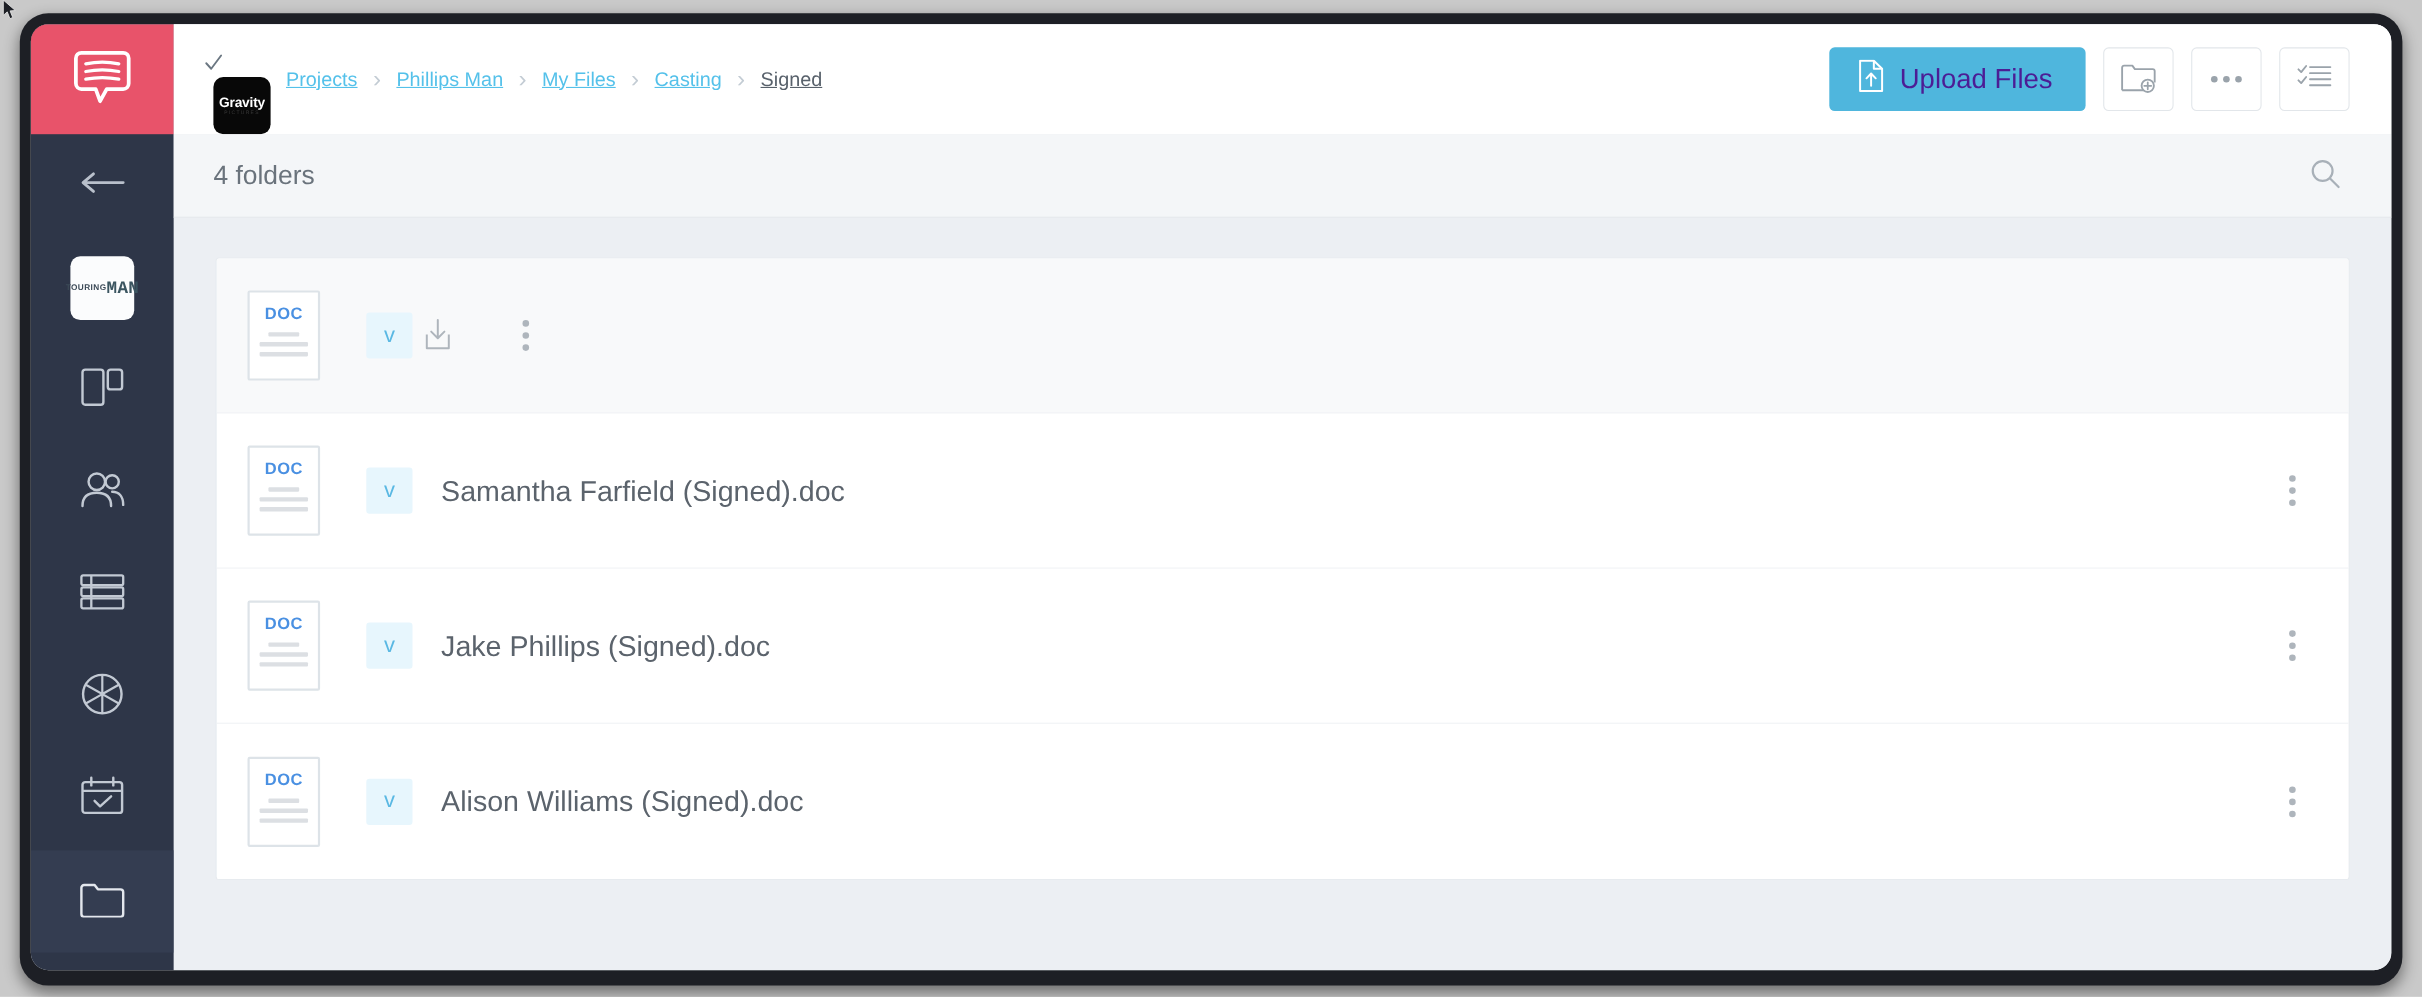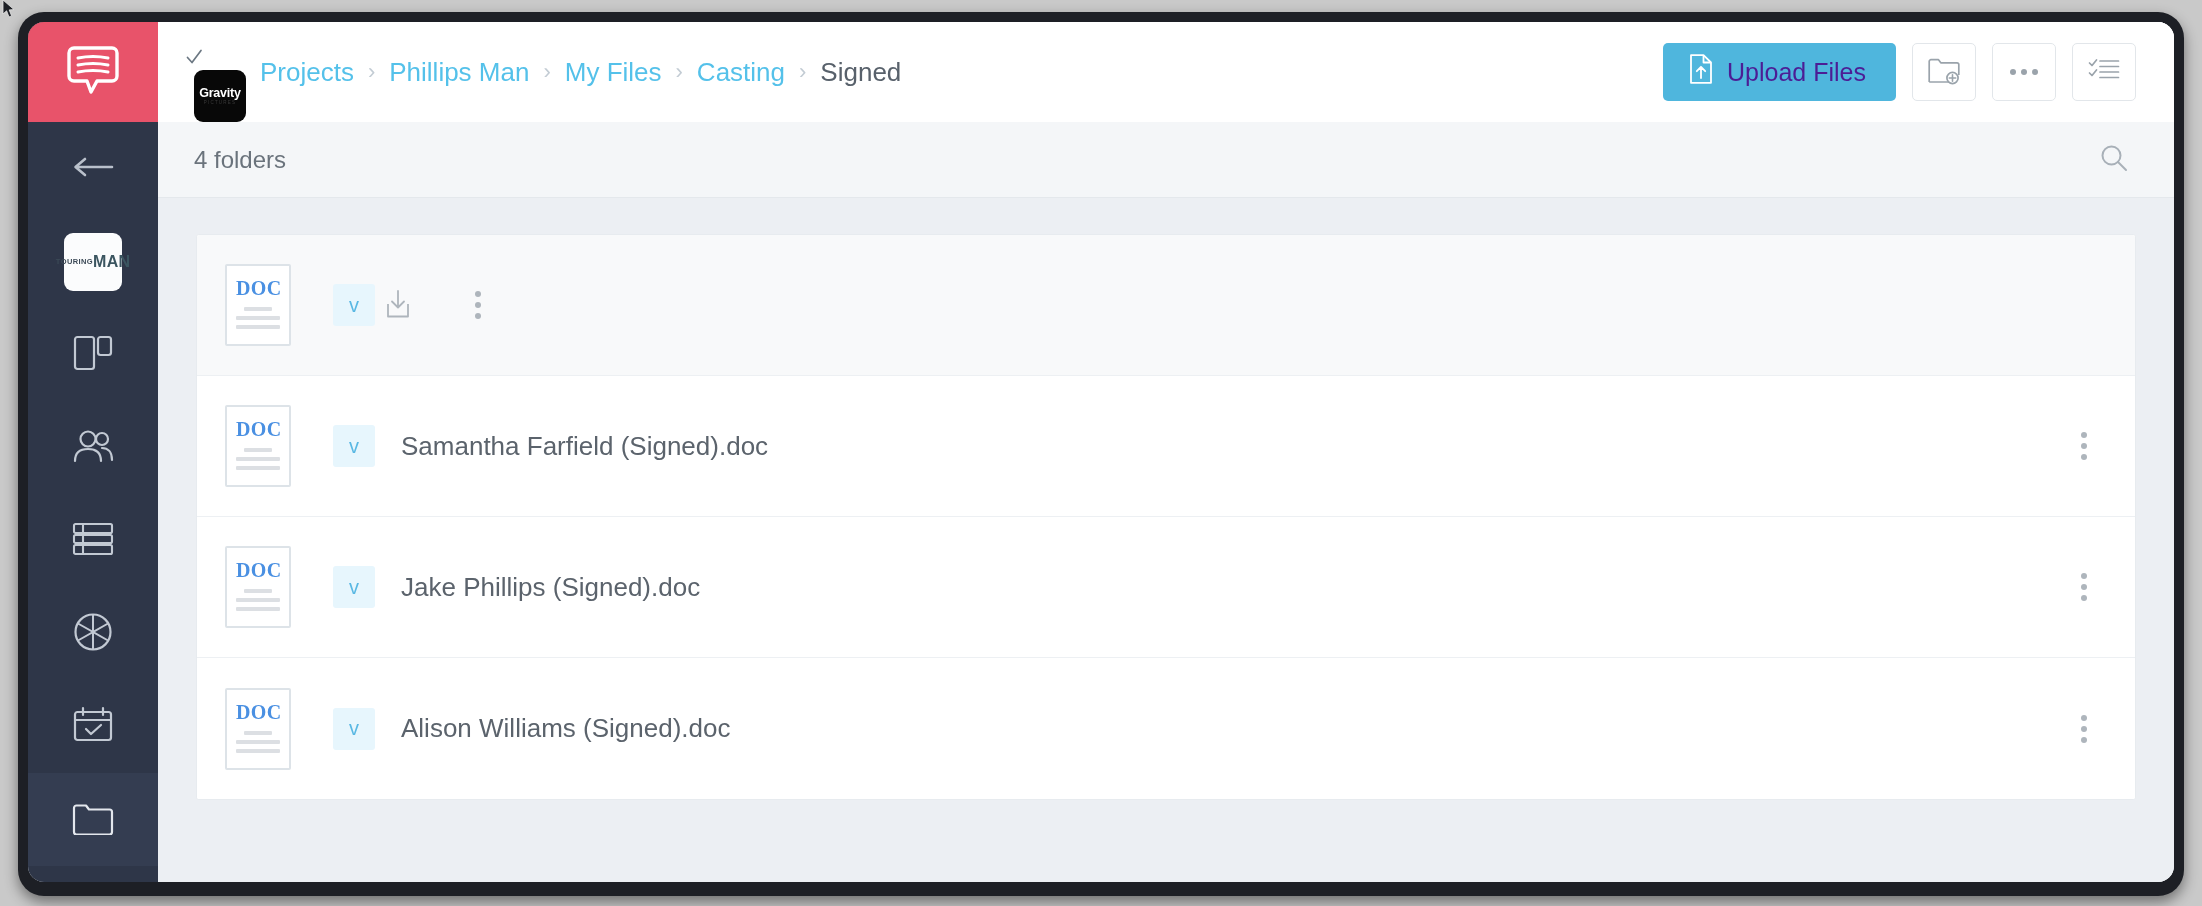--- a/index.html
+++ b/index.html
@@ -79,20 +79,21 @@
     letter-spacing: 0.4px;
     color: #3c4a57;
     font-weight: bold;
   }
   .rail-logo-bottom {
     font-size: 16px;
     letter-spacing: 0.2px;
     color: #3b5560;
     font-weight: bold;
     margin-top: 1px;
+    font-family: Liberation Mono, monospace;
   }
 
   
   #main {
     flex: 1 1 auto;
     display: flex;
     flex-direction: column;
     min-width: 0;
     background: #eceff3;
   }
@@ -136,24 +137,25 @@
   }
   #account-logo .g-sub {
     color: #3a3a3a;
     font-size: 4.5px;
     letter-spacing: 1.2px;
     margin-top: 2px;
     line-height: 1;
   }
 
   .crumb {
-    font-size: 26px;
+    font-size: 18px;
     color: #54c1ea;
     white-space: nowrap;
     cursor: pointer;
+    text-decoration: underline;
   }
   .crumb.current {
     color: #58616b;
     cursor: default;
   }
   .crumb-sep {
     font-size: 22px;
     color: #c3ccd4;
     margin: 0 14px;
     user-select: none;
@@ -256,27 +258,26 @@
     width: 66px;
     height: 82px;
     flex: 0 0 66px;
     background: #ffffff;
     border: 2px solid #dde3e8;
     border-radius: 2px;
     padding: 12px 9px 0 9px;
   }
   .doc-thumb .doc-kind {
     color: #4a90e2;
-    font-size: 20px;
+    font-size: 15px;
     font-weight: bold;
     letter-spacing: 0.4px;
     text-align: center;
     line-height: 1;
     margin-bottom: 9px;
-    font-family: Liberation Serif, serif;
   }
   .doc-thumb .doc-line {
     height: 4px;
     background: #dcdfe3;
     border-radius: 1px;
     margin-bottom: 5px;
   }
   .doc-thumb .doc-line.w1 { width: 62%; margin-left: auto; margin-right: auto; }
   .doc-thumb .doc-line.w2 { width: 100%; }
   .doc-thumb .doc-line.w3 { width: 100%; }

